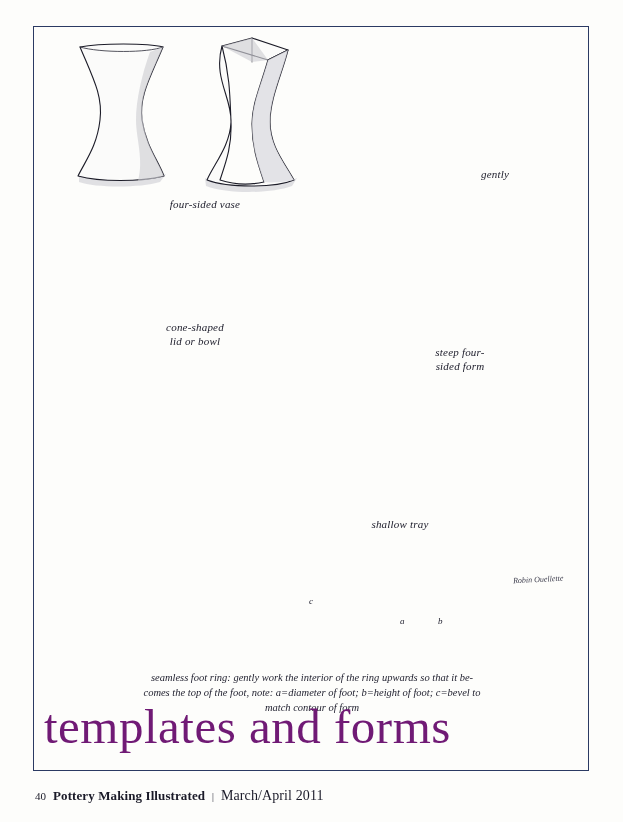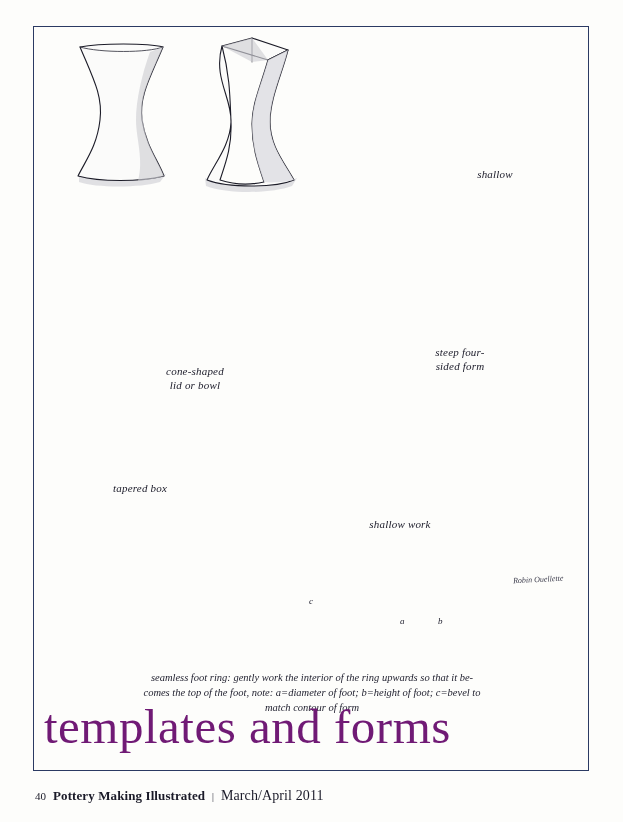--- a/index.html
+++ b/index.html
@@ -293,31 +293,31 @@
       <path class="ln-thin" d="M389 622 L385 626 L389 630">
       <path class="ln-thin" d="M424 622 L428 626 L424 630">
       <line class="ln-thin" x1="441" y1="626" x2="448" y2="626">
       <path class="ln-thin" d="M441 622 L437 626 L441 630">
       <path class="ln-thin" d="M448 622 L452 626 L448 630">
     </path></path></line></path></path></line></ellipse></ellipse></g>
 
   
 
   
-  <div class="caption" style="left:440px; top:168px; width:110px;">shallow</div>
-  <div class="caption" style="left:120px; top:321px; width:150px;margin-top:44px;">
+  <div class="caption" style="left:130px; top:198px; width:150px;">four-sided vase</div>
+  <div class="caption" style="left:440px; top:168px; width:110px;">gently</div>
+  <div class="caption" style="left:120px; top:321px; width:150px;">
     <span>cone-shaped</span><br>
     <span>lid or bowl</span>
   </div>
   <div class="caption" style="left:385px; top:346px; width:150px;">
     <span>steep four-</span><br>
     <span>sided form</span>
   </div>
-  <div class="caption" style="left:65px; top:482px; width:150px;">tapered box</div>
-  <div class="caption" style="left:325px; top:518px; width:150px;">shallow work</div>
+  <div class="caption" style="left:325px; top:518px; width:150px;">shallow tray</div>
 
   
   <div class="dimlabel" style="left:400px; top:616px;">a</div>
   <div class="dimlabel" style="left:438px; top:616px;">b</div>
   <div class="dimlabel" style="left:309px; top:596px;">c</div>
 
   
   <div class="signature">Robin Ouellette</div>
 
   

